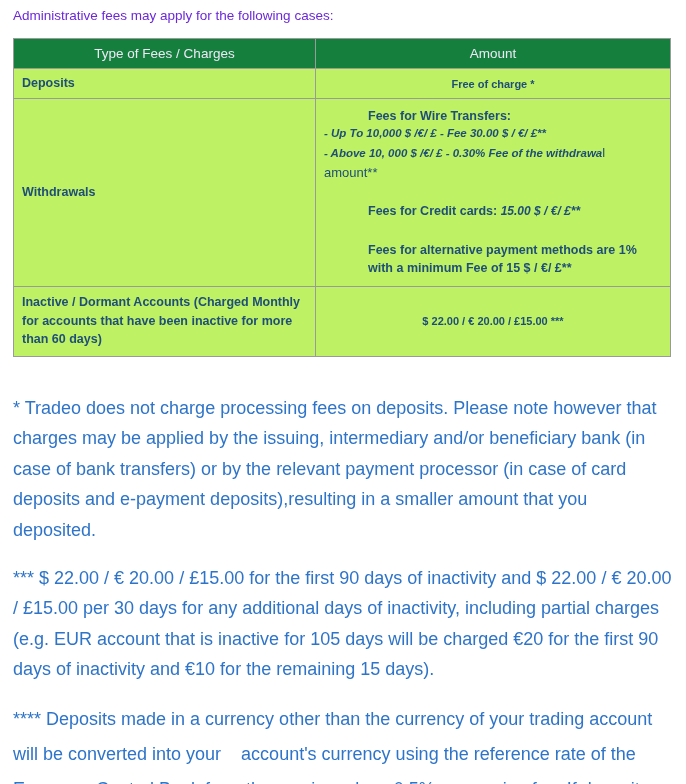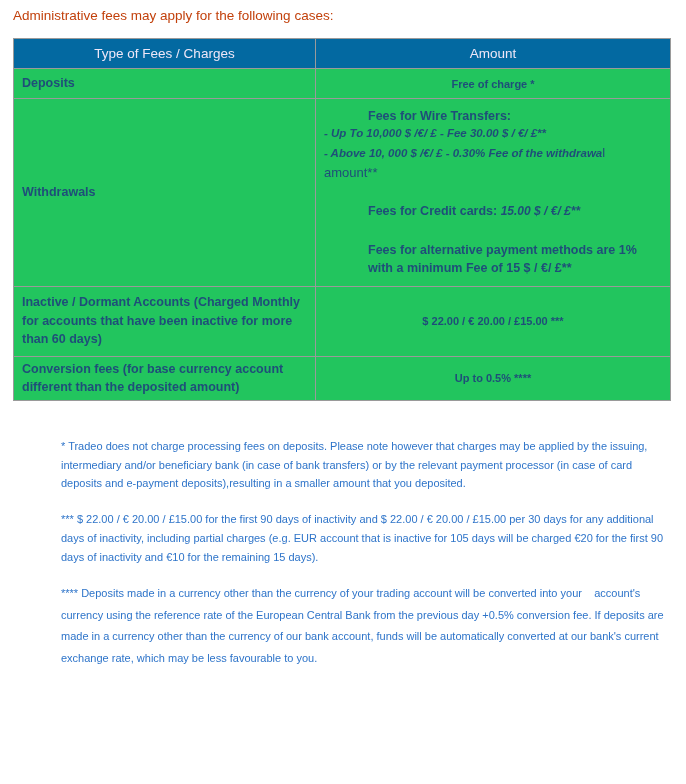--- a/index.html
+++ b/index.html
@@ -8,45 +8,45 @@
     width: 686px;
     min-height: 784px;
     font-family: "Liberation Sans", sans-serif;
     overflow: hidden;
   }
   .page {
     width: 686px;
     padding: 8px 14px 10px 13px;
   }
   .intro {
-    color: #c2410c;
+    color: #6d28d9;
     font-size: 13.5px;
     margin-bottom: 15px;
   }
   table.fees {
     border-collapse: collapse;
     width: 657px;
     table-layout: fixed;
   }
   table.fees, table.fees td, table.fees th {
     border: 1px solid #9a9a9a;
   }
   col.c1 { width: 302px; }
   col.c2 { width: 355px; }
   th.hdr {
-    background: #0369a1;
+    background: #15803d;
     color: #efe7f8;
     font-weight: normal;
     font-size: 13.5px;
     height: 30px;
     text-align: center;
     vertical-align: middle;
   }
   td {
-    background: #22c55e;
+    background: #bef264;
     color: #1f4e79;
     vertical-align: middle;
     padding: 3px 8px;
   }
   td.type-cell {
     font-weight: bold;
     font-size: 12.5px;
     line-height: 1.5;
     text-align: left;
   }
@@ -73,25 +73,24 @@
   }
   .w-gap { height: 21px; }
   .row-deposits    { height: 30px; }
   .row-withdrawals { height: 177px; }
   .row-internal    { height: 49px; }
   .row-inactive    { height: 70px; }
   .row-conversion  { height: 43px; }
   .footnotes { margin-top: 36px; }
   .footnote {
     color: #2e74c9;
-    font-size: 11px;
+    font-size: 18px;
     line-height: 1.7;
     margin-bottom: 17px;
     white-space: pre-wrap;
-    margin-left: 48px;
   }
   .footnote.wide-spacing {
     line-height: 1.95;
     margin-bottom: 0;
   }
 </style>
 </head>
 <body>
 
 <div class="page">
@@ -127,24 +126,20 @@
           <div class="w-line">Fees for alternative payment methods are 1% with a minimum Fee of 15 $ / €/ £**</div>
         </td>
       </tr>
 
 
       <tr class="row-inactive">
         <td class="type-cell">Inactive / Dormant Accounts (Charged Monthly for accounts that have been inactive for more than 60 days)</td>
         <td class="amount-cell">$ 22.00 / € 20.00 / £15.00 ***</td>
       </tr>
 
-      <tr class="row-conversion">
-        <td class="type-cell">Conversion fees (for base currency account different than the deposited amount)</td>
-        <td class="amount-cell">Up to 0.5% ****</td>
-      </tr>
     </tbody>
   </table>
 
   <div class="footnotes">
     <p class="footnote">* Tradeo does not charge processing fees on deposits. Please note however that charges may be applied by the issuing, intermediary and/or beneficiary bank (in case of bank transfers) or by the relevant payment processor (in case of card deposits and e-payment deposits),resulting in a smaller amount that you deposited.</p>
     <p class="footnote">*** $ 22.00 / € 20.00 / £15.00 for the first 90 days of inactivity and $ 22.00 / € 20.00 / £15.00 per 30 days for any additional days of inactivity, including partial charges (e.g. EUR account that is inactive for 105 days will be charged €20 for the first 90 days of inactivity and €10 for the remaining 15 days).</p>
     <p class="footnote wide-spacing">**** Deposits made in a currency other than the currency of your trading account will be converted into your    account's currency using the reference rate of the European Central Bank from the previous day +0.5% conversion fee. If deposits are made in a currency other than the currency of our bank account, funds will be automatically converted at our bank's current exchange rate, which may be less favourable to you.</p>
   </div>
 
 </div>

